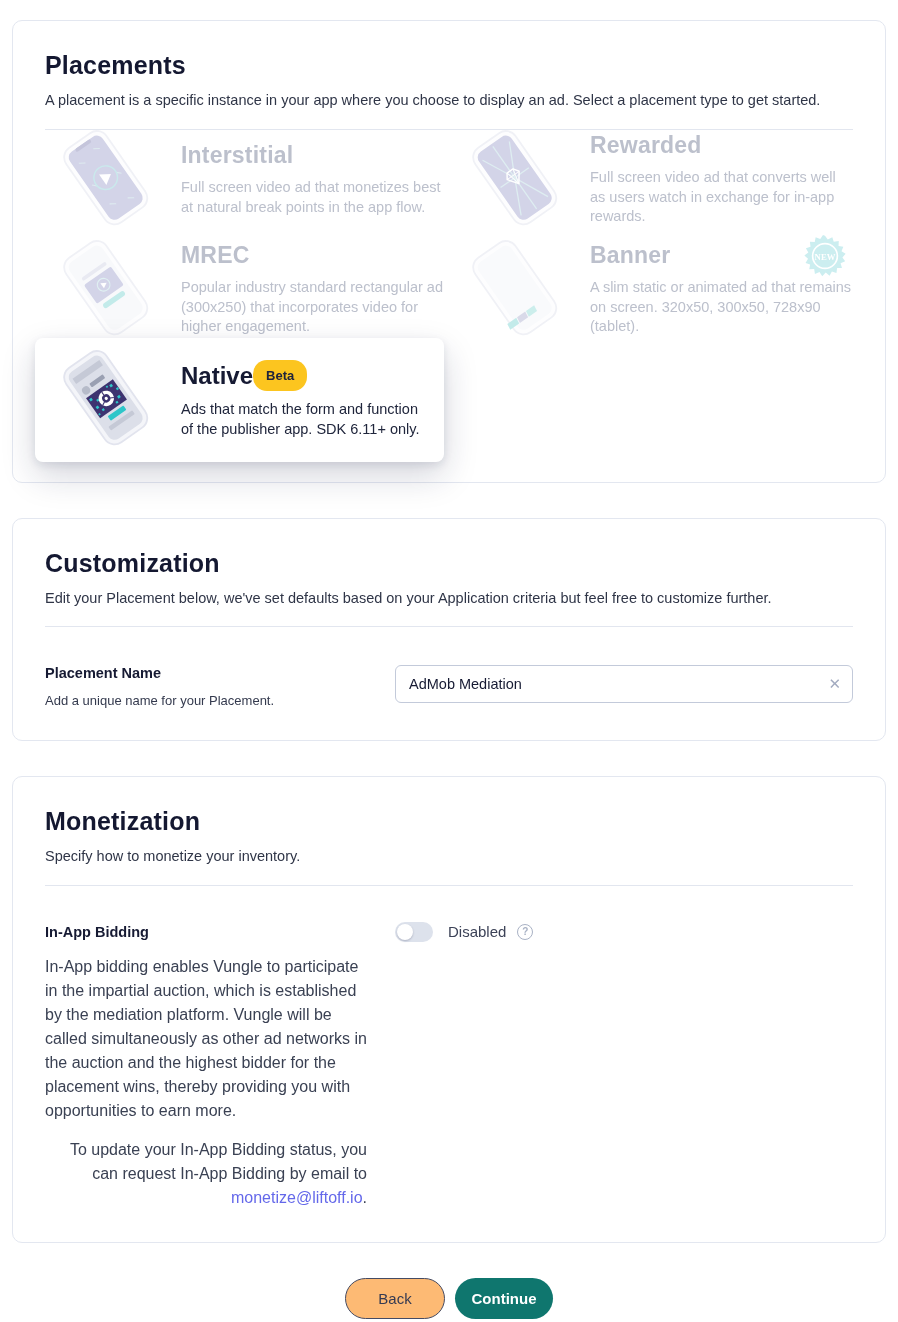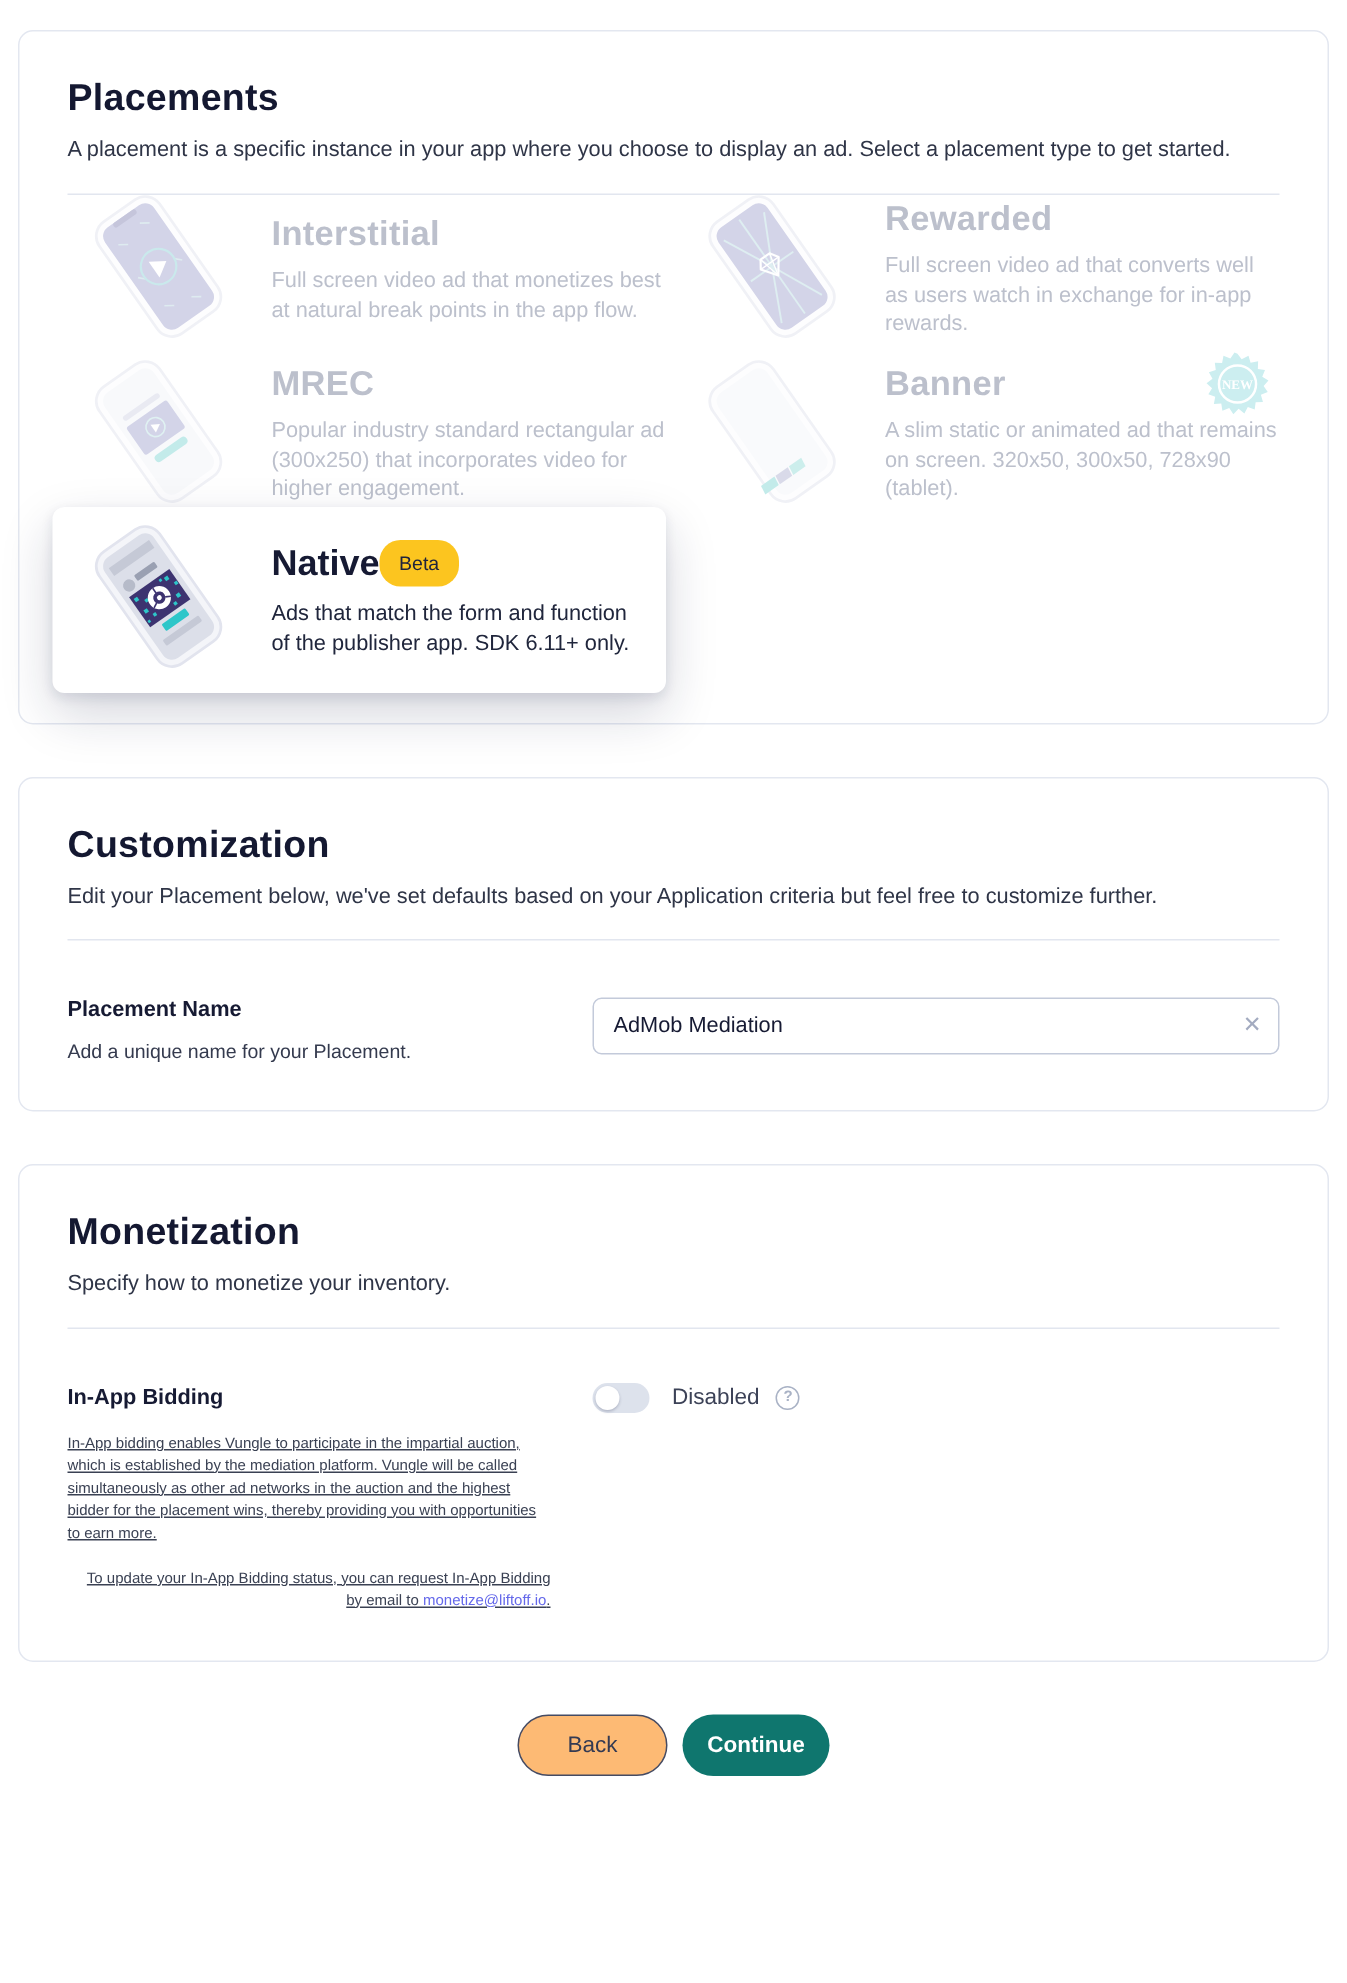--- a/index.html
+++ b/index.html
@@ -59,21 +59,21 @@
     grid-column:1;
   }
   .option.selected .icon-wrap { opacity:1; }
   .title-row { display:flex; align-items:center; justify-content:flex-start; }
   .option-title-dark { font-size:24px; font-weight:800; color:#161a33; }
   .option-desc-dark {
     font-size:14.5px; color:#20263c; line-height:1.35; margin-top:9px; max-width:270px;
   }
   .beta-badge {
     background:#fcc51f; color:#20243c;
-    font-size:13px; font-weight:400;
+    font-size:13px; font-weight:700;
     padding:8px 13px; border-radius:14px;
   }
 
   
   .field-row { display:flex; margin-top:38px; align-items:flex-start; }
   .field-info { width:350px; flex-shrink:0; }
   .field-label { font-size:14.5px; font-weight:700; color:#161a33; }
   .field-helper { font-size:13px; color:#343a4e; margin-top:12px; }
   .input-wrap { position:relative; flex:1; }
   .text-input {
@@ -87,22 +87,22 @@
   .clear-icon {
     position:absolute; right:12px; top:9px;
     font-size:15px; color:#a3abc0; cursor:pointer; line-height:20px;
   }
 
   
   .bidding-row { display:flex; margin-top:38px; align-items:flex-start; }
   .bidding-left { width:350px; flex-shrink:0; }
   .bidding-label { font-size:14.5px; font-weight:700; color:#161a33; }
   .bidding-p {
-    font-size:10px; color:#3a4153; line-height:1.5;
-    margin-top:15px; max-width:322px;text-decoration:underline;
+    font-size:16px; color:#3a4153; line-height:1.5;
+    margin-top:15px; max-width:322px;
   }
   .bidding-p2 { margin-top:15px;text-align:right; }
   .email-link { color:#6468ea; text-decoration:none; cursor:pointer; }
   .bidding-right { display:flex; align-items:center; gap:15px; margin-top:-2px; }
   .toggle {
     width:38px; height:20px; border-radius:10px;
     background:#dde2ec; position:relative; cursor:pointer; flex-shrink:0;
   }
   .toggle-knob {
     position:absolute; left:2px; top:2px; width:16px; height:16px;

